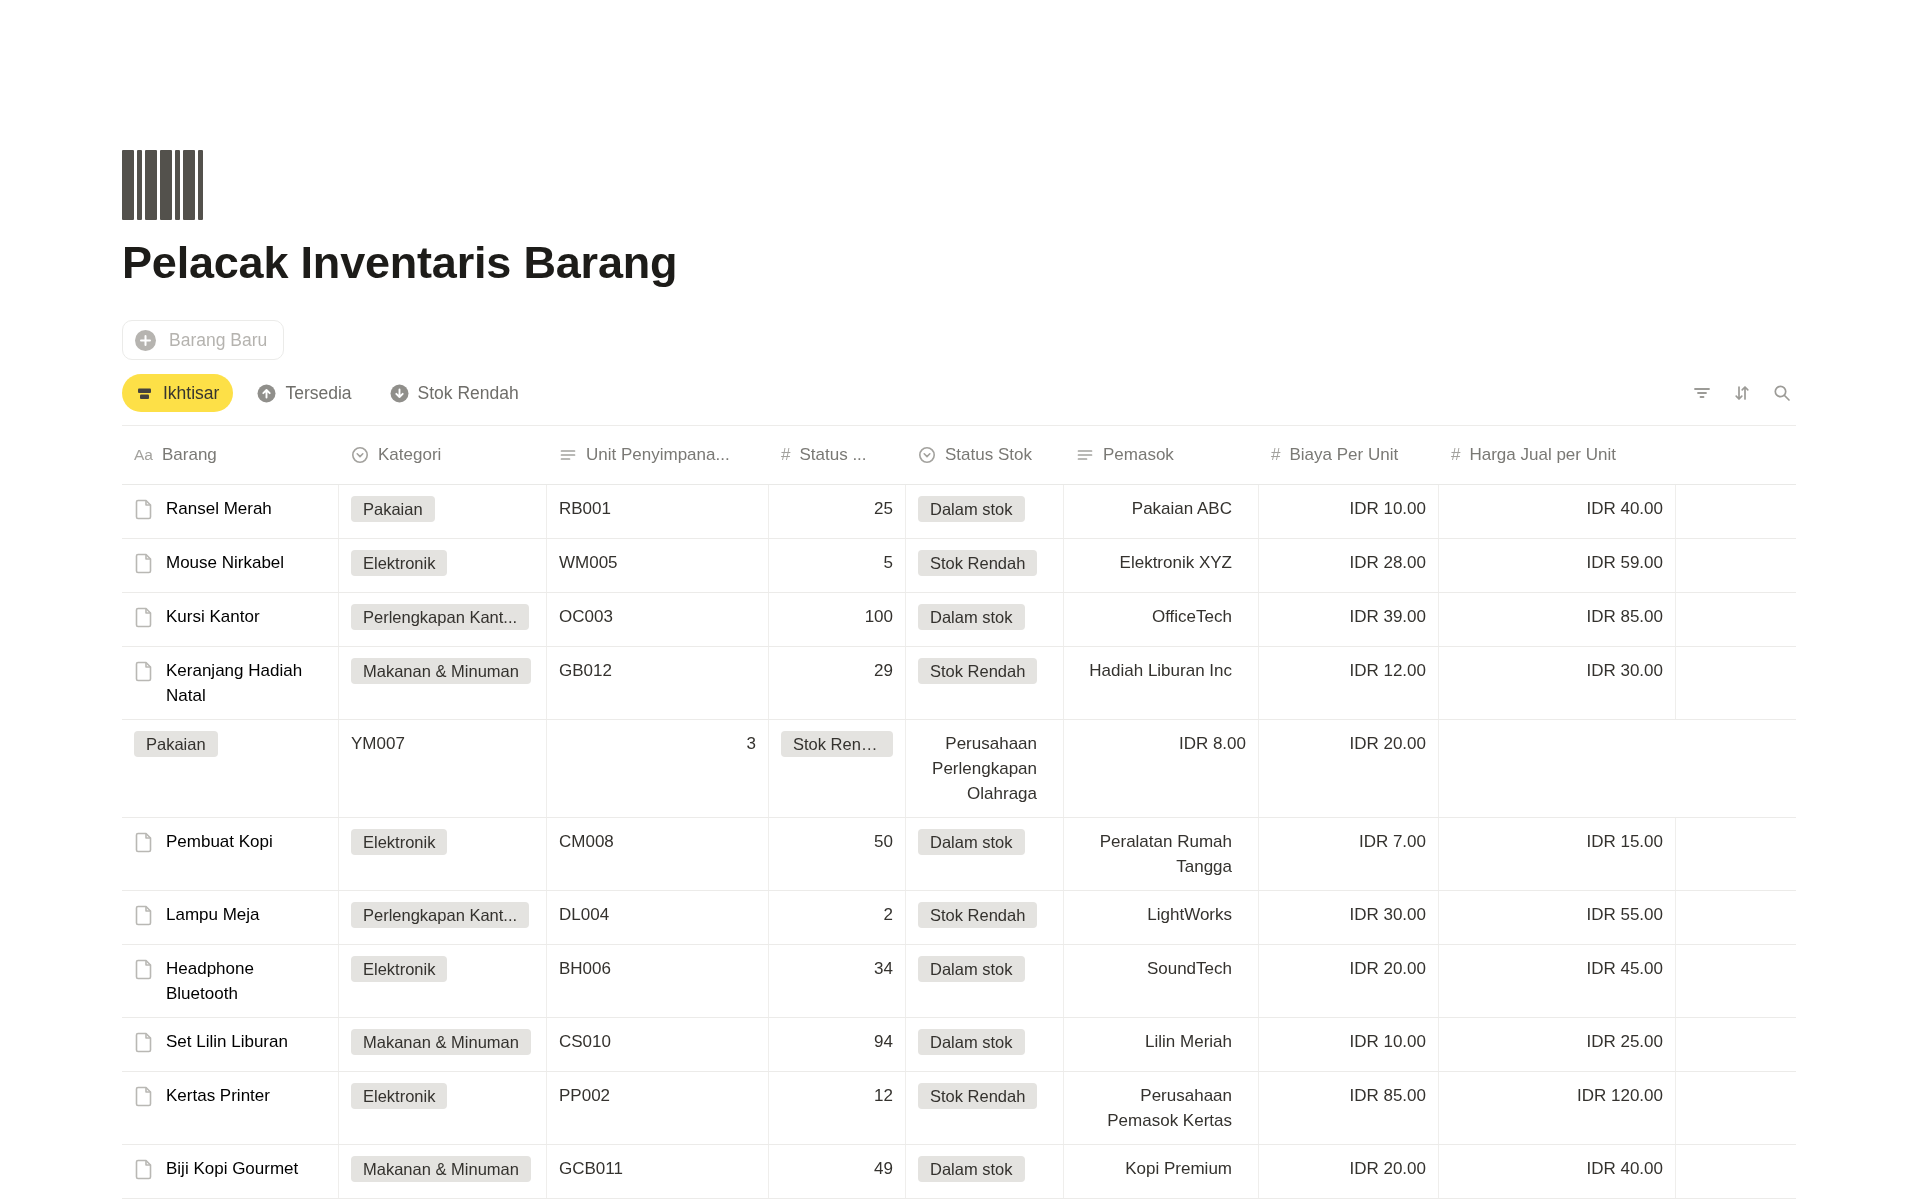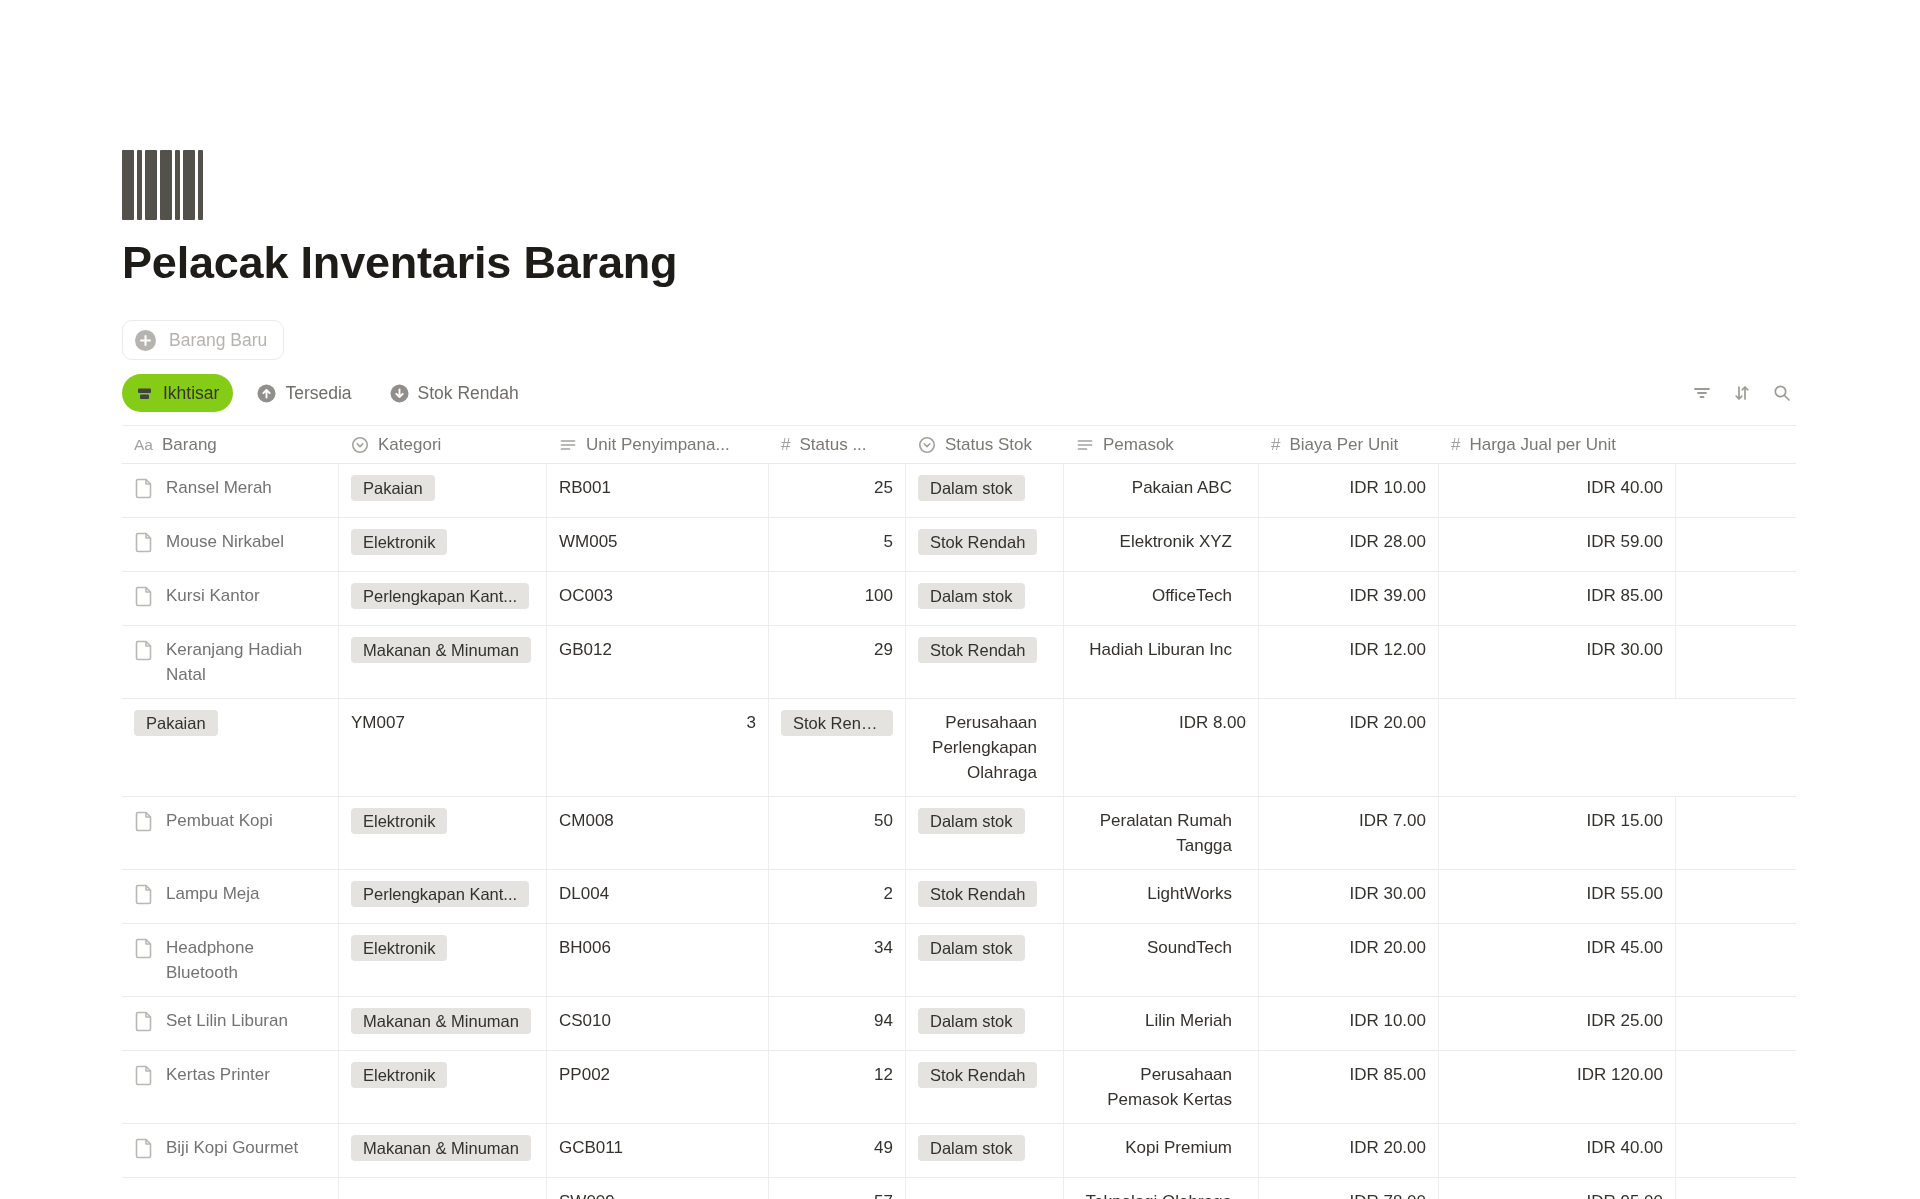--- a/index.html
+++ b/index.html
@@ -20,41 +20,41 @@
     padding:0 16px 0 12px;border:1px solid #EBEBE9;border-radius:10px;background:#fff;
     color:#B5B3AF;font-size:17.5px;font-weight:500;cursor:pointer;}
   .plus-circle{width:21px;height:21px;border-radius:50%;background:#B6B4B0;display:flex;align-items:center;justify-content:center;}
   .plus-circle svg{display:block;}
 
   
   .tabbar{margin-top:13px;display:flex;align-items:center;justify-content:space-between;width:1674px;height:40px;}
   .tabs{display:flex;align-items:center;gap:10px;}
   .tab{display:flex;align-items:center;gap:9px;height:38px;padding:0 14px;border-radius:19px;
     font-size:17.5px;color:#6F6E6A;cursor:pointer;white-space:nowrap;}
-  .tab.active{background:#84cc16;color:#37352F;font-weight:500;}
+  .tab.active{background:#fde047;color:#37352F;font-weight:500;}
   .tab .c-icon{display:block;}
   .toolbar{display:flex;align-items:center;gap:16px;padding-right:2px;}
   .tool-btn{width:24px;height:24px;display:flex;align-items:center;justify-content:center;cursor:pointer;}
 
   
   .table{width:1674px;margin-top:12px;}
   .thead{display:grid;grid-template-columns:217px 208px 222px 137px 158px 195px 180px 237px 120px;
-    border-top:1px solid #EDECEA;border-bottom:1px solid #E9E9E7;height:39px;}
+    border-top:1px solid #EDECEA;border-bottom:1px solid #E9E9E7;height:60px;}
   .th{display:flex;align-items:center;gap:9px;padding:0 12px;font-size:17px;color:#7A7975;overflow:hidden;white-space:nowrap;cursor:pointer;}
   .th .hicon{flex:0 0 auto;display:flex;align-items:center;color:#A3A29E;}
   .hicon-aa{font-size:15.5px;font-weight:500;color:#A3A29E;letter-spacing:0;}
   .hicon-hash{font-size:17px;font-weight:500;color:#A3A29E;}
 
   .tr{display:grid;grid-template-columns:217px 208px 222px 137px 158px 195px 180px 237px 120px;border-bottom:1px solid #ECEBE9;}
   .td{padding:11px 12px;border-right:1px solid #EFEEEC;font-size:17px;line-height:25px;color:#34322E;overflow:hidden;}
   .td-add{border-right:none;}
   .td-right{text-align:right;}
   .col-name{display:flex;gap:12px;padding-right:16px;cursor:pointer;}
   .file-icon{flex:0 0 20px;margin-top:2px;}
-  .name-text{font-weight:500;color:#737373;}
+  .name-text{font-weight:500;color:#000000;}
   .col-supplier{padding-right:26px;text-align:right;}
   .tag{display:inline-block;max-width:100%;background:#E4E3E0;border-radius:4px;padding:1px 12px;
     line-height:24px;white-space:nowrap;overflow:hidden;text-overflow:ellipsis;color:#34322E;vertical-align:top;font-size:16.5px;}
 </style>
 </head>
 <body>
 
 <div class="content">
 
   <div class="page-icon">

